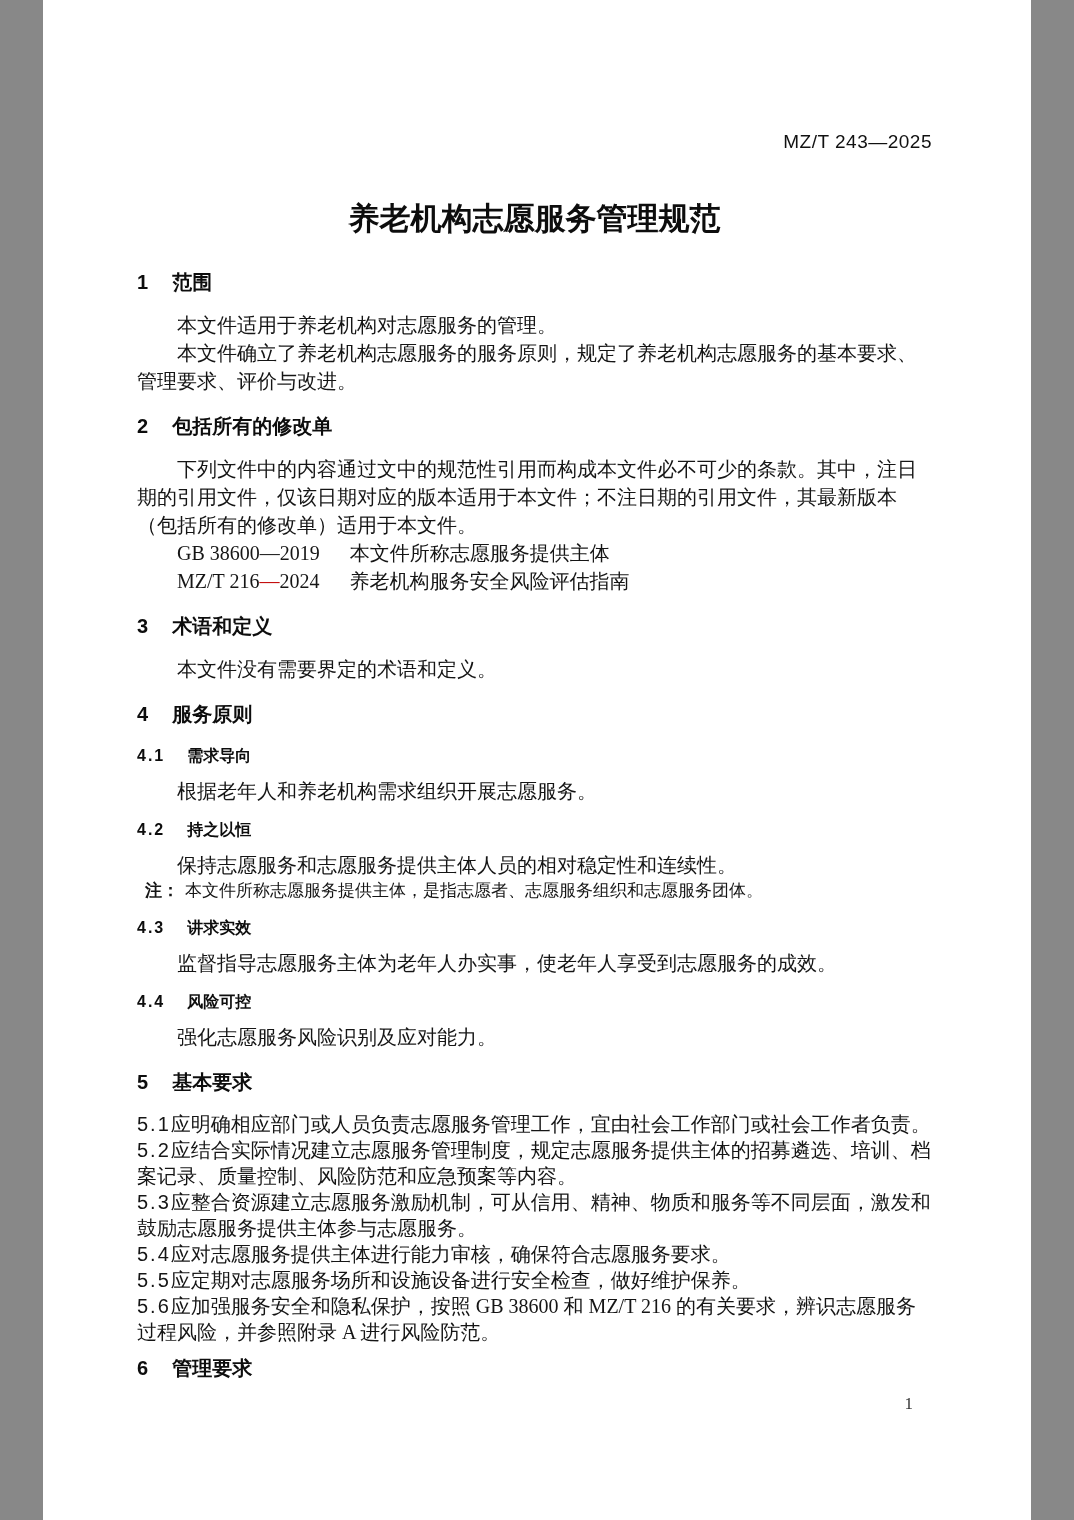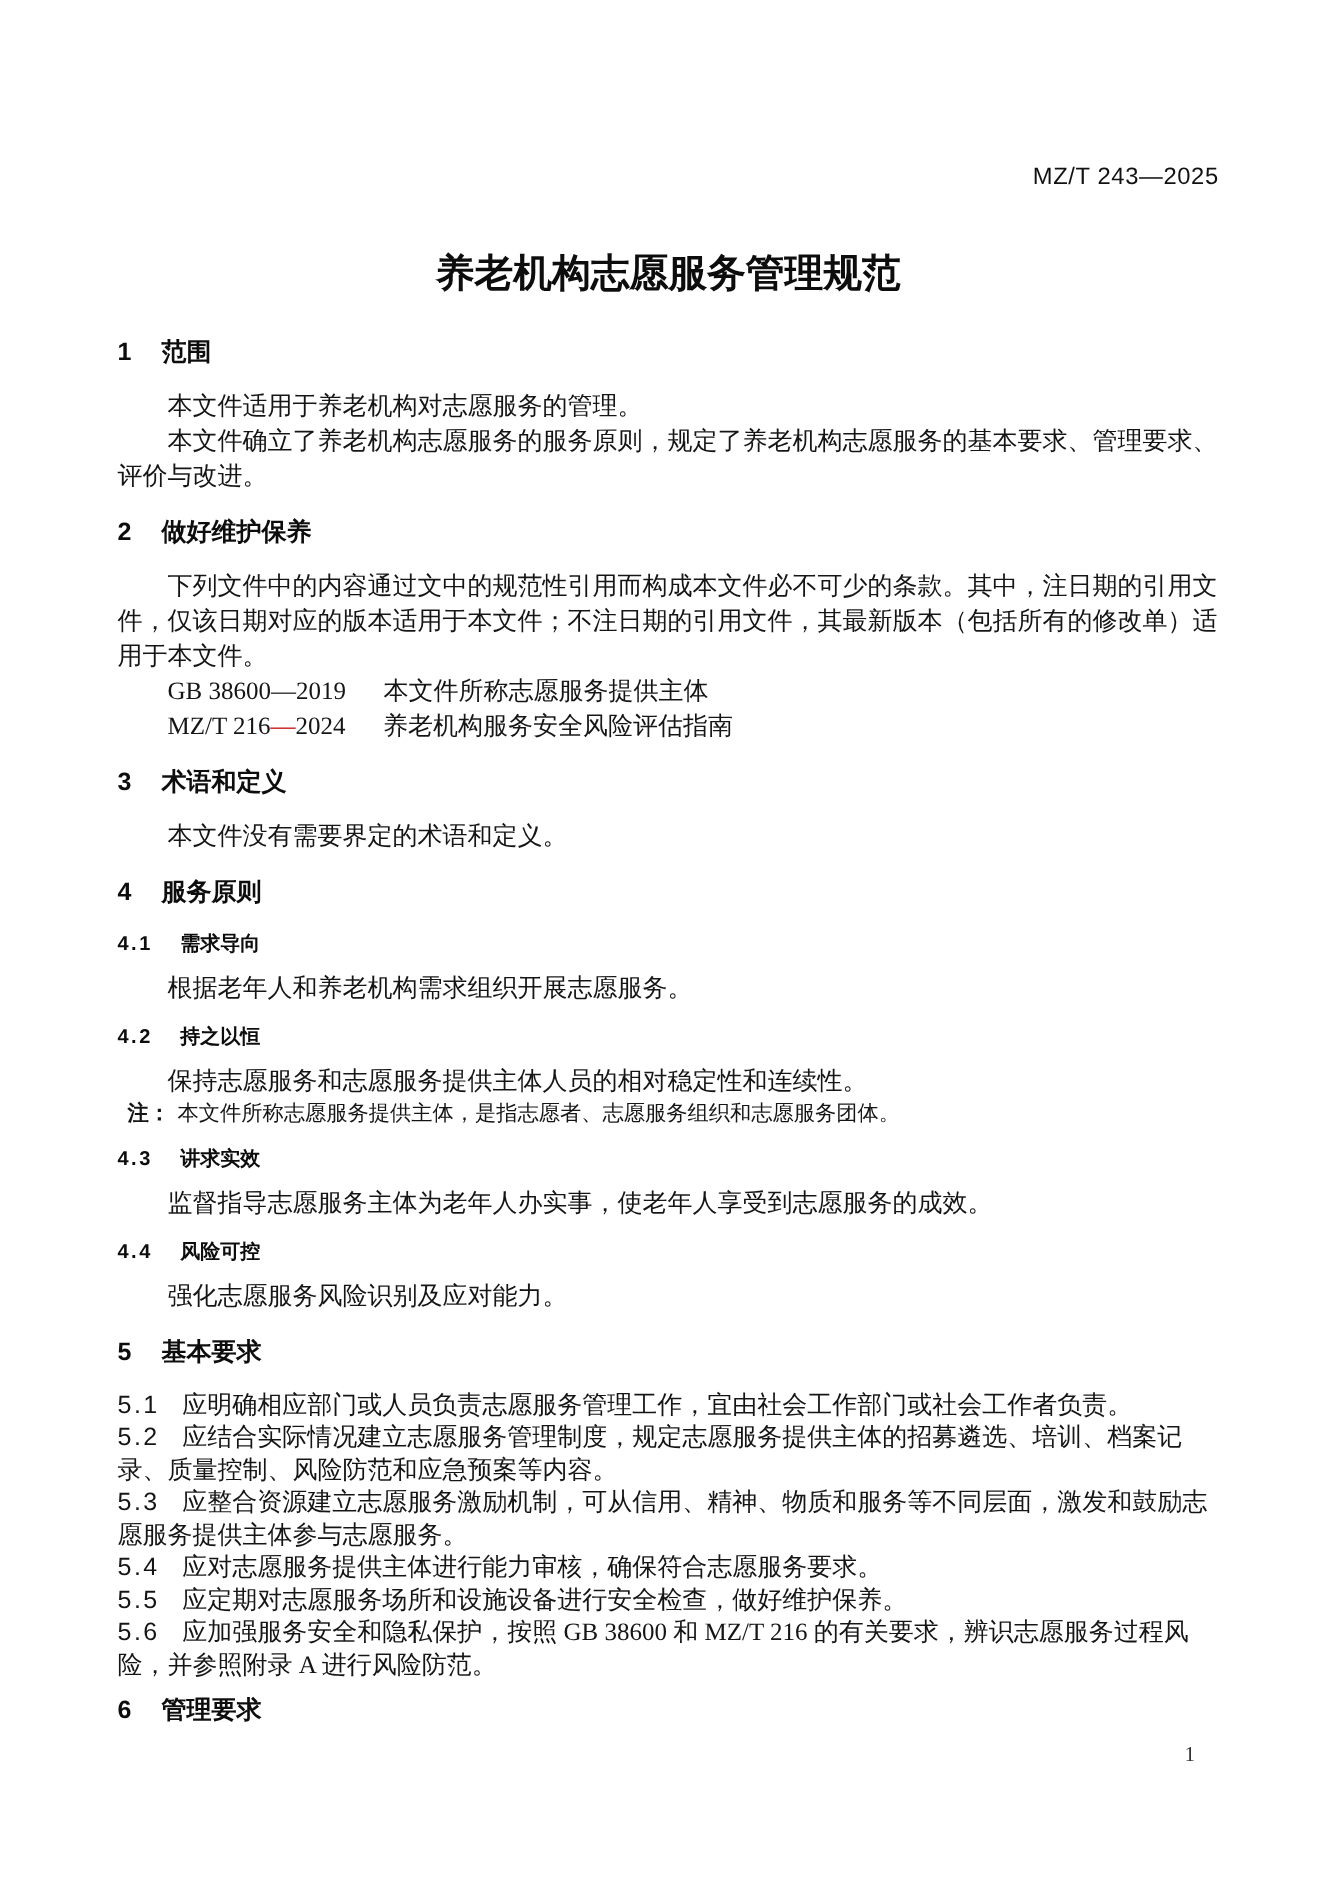--- a/index.html
+++ b/index.html
@@ -1,18 +1,18 @@
 <!DOCTYPE html>
 <html><head>
 <meta charset="utf-8">
 <style>
   html, body { margin: 0; padding: 0; background: #888; }
   .page {
     position: relative;
-    width: 1074px;
+    width: 988px;
     height: 1520px;
     margin: 0 auto;
     background: #ffffff;
     color: #151515;
     font-family: "Liberation Serif", "DejaVu Serif", serif;
     overflow: hidden;
   }
   .doc-number {
     position: absolute;
     top: 131px;
@@ -66,21 +66,20 @@
   }
   .note-label {
     font-family: "Liberation Sans", "DejaVu Sans", sans-serif;
     font-weight: bold;
     margin-right: 6px;
   }
   .clause5 { margin-top: 12px; }
   .item-p { margin: 0; font-size: 20px; line-height: 26px; }
   .inum {
     font-family: "Liberation Sans", "DejaVu Sans", sans-serif;
-    margin-right: 18px;
     letter-spacing: 2px;
   }
   .page-num {
     position: absolute;
     top: 1394px;
     right: 118px;
     font-size: 17px;
     color: #333;
   }
 </style>
@@ -95,21 +94,21 @@
 
     <h1 class="title">养老机构志愿服务管理规范</h1>
 
     <section>
       <h2 class="sec-h"><span class="num">1</span><span>范围</span></h2>
       <p class="body-p">本文件适用于养老机构对志愿服务的管理。</p>
       <p class="body-p">本文件确立了养老机构志愿服务的服务原则，规定了养老机构志愿服务的基本要求、管理要求、评价与改进。</p>
     </section>
 
     <section>
-      <h2 class="sec-h"><span class="num">2</span><span>做好维护保养</span></h2>
+      <h2 class="sec-h"><span class="num">2</span><span>包括所有的修改单</span></h2>
       <p class="body-p">下列文件中的内容通过文中的规范性引用而构成本文件必不可少的条款。其中，注日期的引用文件，仅该日期对应的版本适用于本文件；不注日期的引用文件，其最新版本（包括所有的修改单）适用于本文件。</p>
       <p class="ref-p"><span class="ref-code">GB 38600—2019</span><span>本文件所称志愿服务提供主体</span></p>
       <p class="ref-p"><span class="ref-code"><span>MZ/T 216</span><span class="red">—</span><span>2024</span></span><span>养老机构服务安全风险评估指南</span></p>
     </section>
 
     <section>
       <h2 class="sec-h"><span class="num">3</span><span>术语和定义</span></h2>
       <p class="body-p">本文件没有需要界定的术语和定义。</p>
     </section>
 

